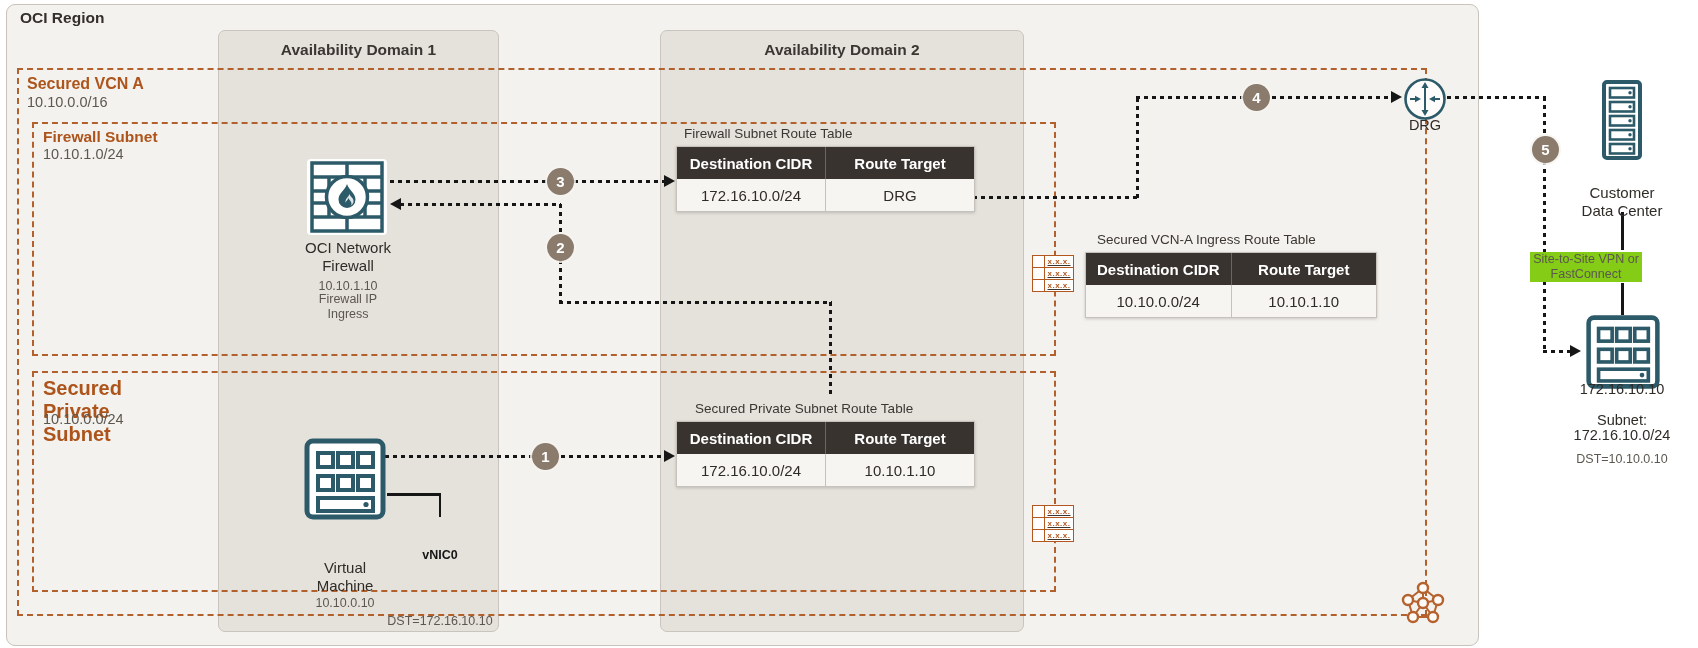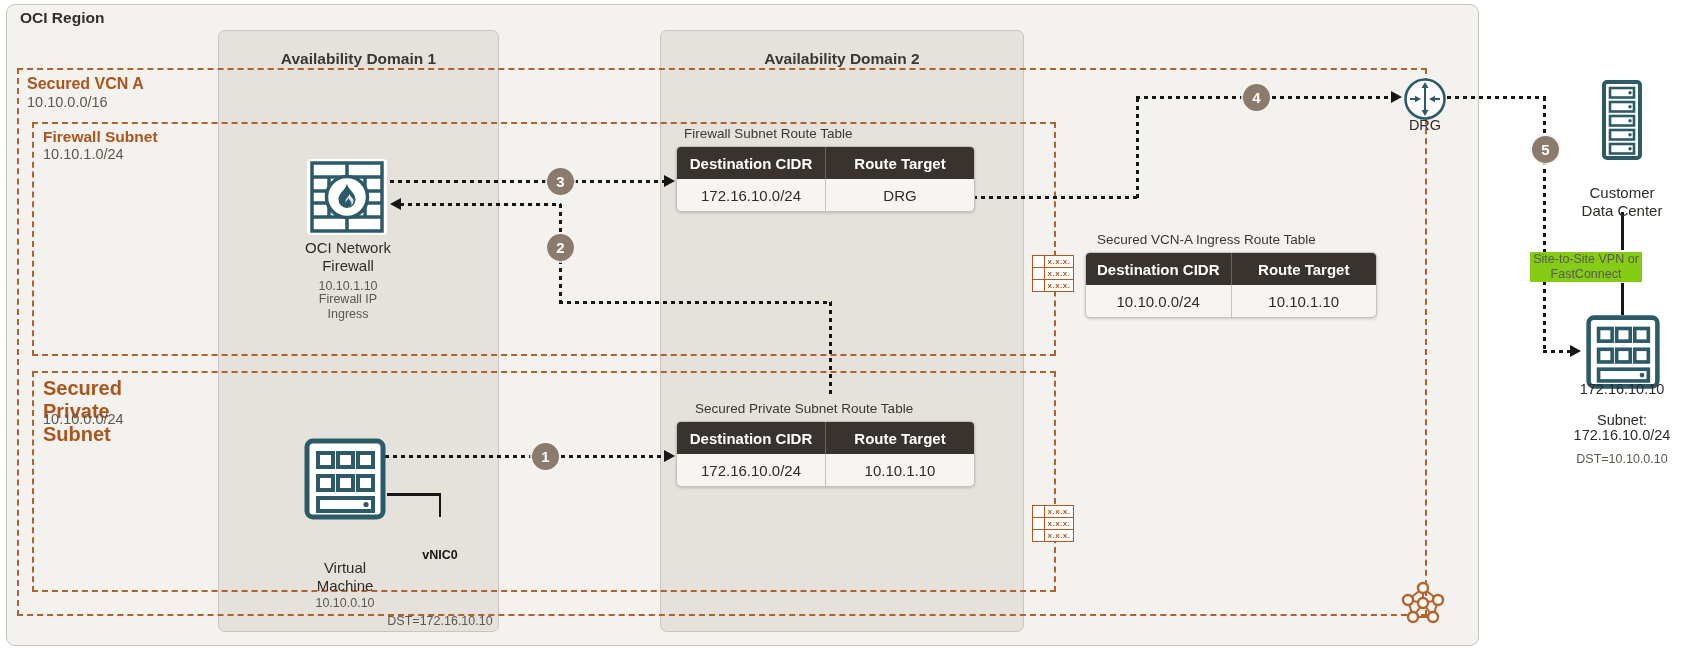--- a/index.html
+++ b/index.html
@@ -5,53 +5,53 @@
   html,body{margin:0;padding:0;background:#fff;}
   body{font-family:"Liberation Sans","DejaVu Sans",sans-serif;color:#3b3632;}
   #canvas{position:relative;width:1698px;height:648px;background:#fff;overflow:hidden;}
   .abs{position:absolute;}
 
   
   .region{position:absolute;left:6px;top:4px;width:1471px;height:640px;background:#f4f2ee;
           border:1.5px solid #c8c3bc;border-radius:9px;}
   .region-title{position:absolute;left:20px;top:9px;font-size:15.5px;font-weight:bold;color:#332f2b;}
   .ad{position:absolute;top:30px;height:600px;background:#e5e2dc;border:1px solid #c9c4bd;border-radius:7px;}
-  .ad-label{padding-top:19px;text-align:center;font-weight:bold;font-size:15.5px;color:#3b3632;}
+  .ad-label{padding-top:10px;text-align:center;font-weight:bold;font-size:15.5px;color:#3b3632;}
 
   .obox{position:absolute;border:2px dashed #b2602c;}
   .olabel{position:absolute;font-weight:bold;color:#ac541b;font-size:16px;line-height:1.15;}
   .ocidr{position:absolute;color:#5c574f;font-size:14.5px;line-height:1.1;}
 
   
   .hdash{position:absolute;height:3px;background:repeating-linear-gradient(90deg,#161616 0 4px,transparent 4px 8px);}
   .vdash{position:absolute;width:3px;background:repeating-linear-gradient(180deg,#161616 0 4px,transparent 4px 8px);}
   .hsolid{position:absolute;height:2.5px;background:#161616;}
   .vsolid{position:absolute;width:2.5px;background:#161616;}
   .tri-r{position:absolute;width:0;height:0;border-top:6px solid transparent;border-bottom:6px solid transparent;border-left:11px solid #161616;}
   .tri-l{position:absolute;width:0;height:0;border-top:6px solid transparent;border-bottom:6px solid transparent;border-right:11px solid #161616;}
 
   
   .badge{position:absolute;width:27px;height:27px;border-radius:50%;background:#8a7b6c;color:#fff;
          font-weight:bold;font-size:15px;display:flex;align-items:center;justify-content:center;
          box-shadow:0 0 0 2px rgba(246,244,240,.85);}
 
   
   .rt-title{position:absolute;font-size:13.5px;color:#3b3632;}
-  .rt{position:absolute;width:297px;border:1px solid #c6c1ba;border-radius:5px;overflow:hidden;
+  .rt{position:absolute;width:297px;border:1px solid #c6c1ba;border-radius:0;overflow:hidden;
       background:#f7f5f2;box-shadow:0 1px 3px rgba(0,0,0,.18);}
   .rt .hd{display:flex;background:#38332f;color:#fff;font-weight:bold;font-size:15px;height:32px;}
   .rt .hd div{flex:1;display:flex;align-items:center;justify-content:center;border-right:1px solid #6b6660;}
   .rt .hd div:last-child{border-right:none;}
   .rt .bd{display:flex;height:32px;font-size:15px;color:#2f2b27;}
   .rt .bd div{flex:1;display:flex;align-items:center;justify-content:center;border-right:1px solid #c6c1ba;}
   .rt .bd div:last-child{border-right:none;}
 
   
   .rticon{position:absolute;width:40px;background:#fff;border:1.5px solid #b3571f;}
-  .rticon .row{display:flex;height:11px;border-bottom:1.5px solid #b3571f;}
+  .rticon .row{display:flex;height:11px;border-bottom:1.5px solid #b3571f;text-decoration:underline;}
   .rticon .row:last-child{border-bottom:none;}
   .rticon .sq{width:11px;border-right:1.5px solid #b3571f;background:#fff;}
   .rticon .tx{flex:1;display:flex;align-items:center;justify-content:center;
               font-size:8px;font-weight:bold;color:#b3571f;letter-spacing:.5px;}
 
   .cap{position:absolute;text-align:center;line-height:1.18;}
   .cap-dark{font-size:15px;color:#2f2b27;}
   .cap-gray{font-size:12.5px;color:#5c574f;}
   .cap-bold{font-size:12.5px;font-weight:bold;color:#161616;}
   .whitebg{background:#84cc16;}

